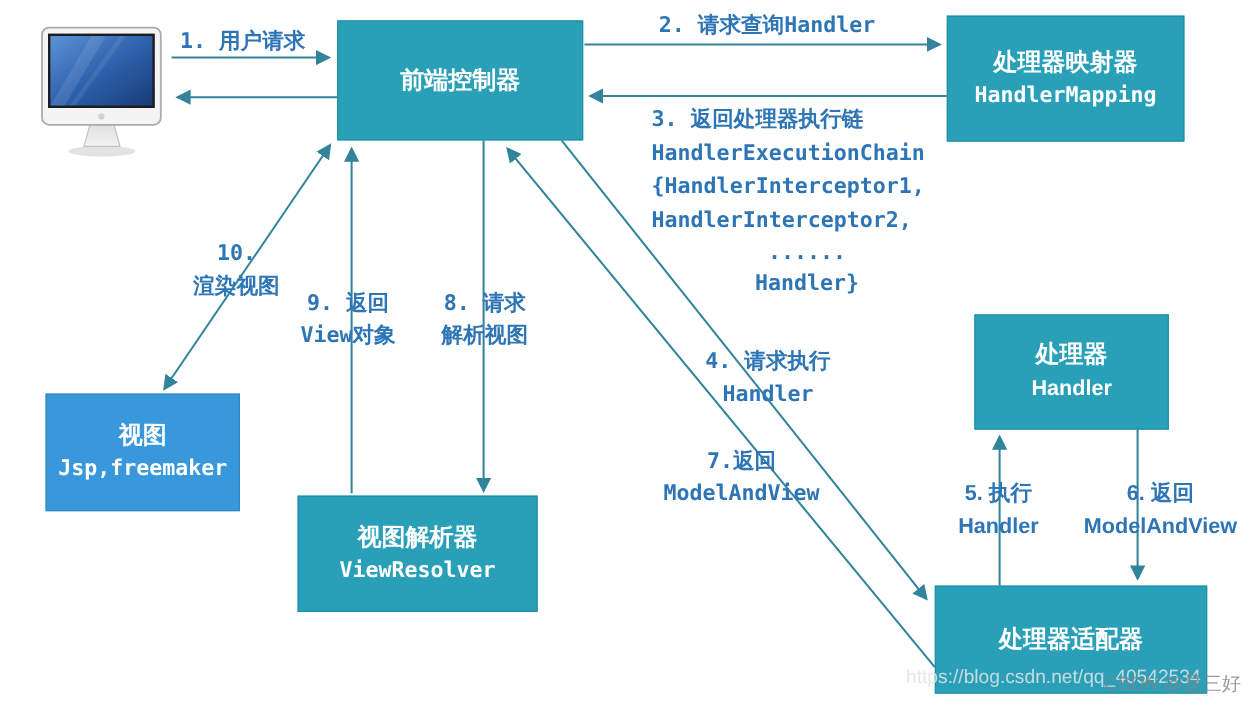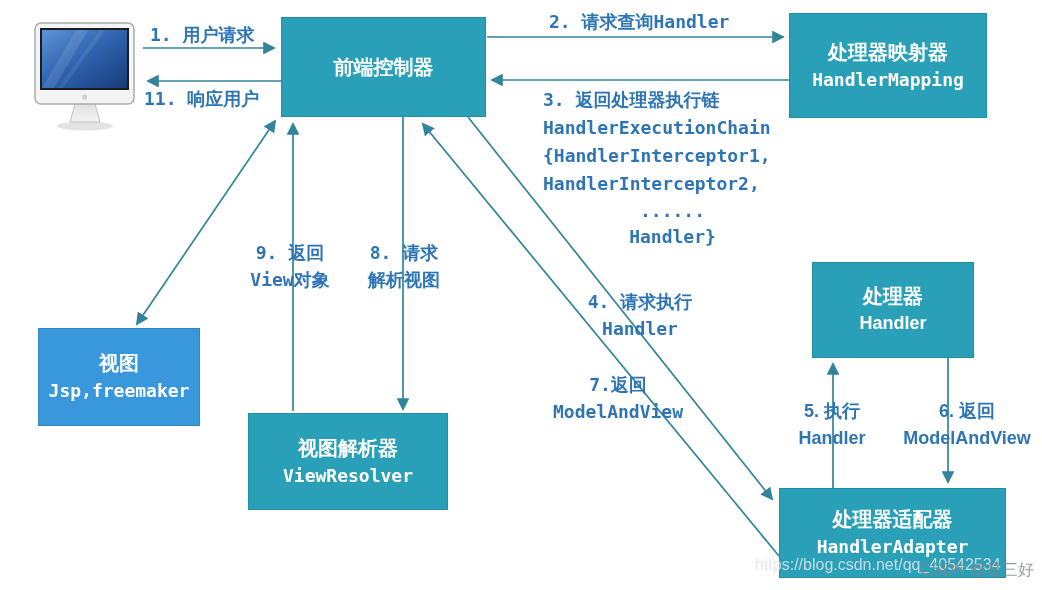--- a/index.html
+++ b/index.html
@@ -104,51 +104,51 @@
     <span class="s">HandlerMapping</span>
   </div>
 
   <div class="box teal" style="left:812px;top:262px;width:162px;height:96px">
     <span class="t">处理器</span>
     <span class="s sans">Handler</span>
   </div>
 
   <div class="box teal" style="left:779px;top:488px;width:227px;height:90px">
     <span class="t">处理器适配器</span>
-    <span class="s">HandlerAdapter</span>
   </div>
 
   <div class="box blue" style="left:38px;top:328px;width:162px;height:98px">
     <span class="t">视图</span>
     <span class="s">Jsp,freemaker</span>
   </div>
 
   <div class="box teal" style="left:248px;top:413px;width:200px;height:97px">
     <span class="t">视图解析器</span>
     <span class="s">ViewResolver</span>
   </div>
 
   <div class="lbl" style="left:150px;top:21px">1. 用户请求</div>
-  <div class="lbl" style="left:144px;top:85px">11. 响应用户</div>
   <div class="lbl" style="left:549px;top:8px">2. 请求查询Handler</div>
   <div class="lbl" style="left:543px;top:86px;line-height:28px">3. 返回处理器执行链
 HandlerExecutionChain
 {HandlerInterceptor1,
 HandlerInterceptor2,</div>
   <div class="lbl center" style="left:595px;top:198px;width:155px;line-height:26px">......
 Handler}</div>
   <div class="lbl center" style="left:575px;top:288px;width:130px">4. 请求执行
 Handler</div>
   <div class="lbl center" style="left:538px;top:371px;width:160px">7.返回
 ModelAndView</div>
   <div class="lbl center sans" style="left:786px;top:398px;width:92px">5. 执行
 Handler</div>
   <div class="lbl center sans" style="left:893px;top:398px;width:148px">6. 返回
 ModelAndView</div>
   <div class="lbl center" style="left:350px;top:239px;width:108px">8. 请求
 解析视图</div>
   <div class="lbl center" style="left:238px;top:239px;width:104px">9. 返回
 View对象</div>
+  <div class="lbl center" style="left:149px;top:198px;width:96px">10.
+渲染视图</div>
 
   <span class="wm" id="wm-url">https://blog.csdn.net/qq_40542534</span>
   <span class="wm" id="wm-author">CSDN @是三好</span>
 
 </div>
 
 </body></html>

